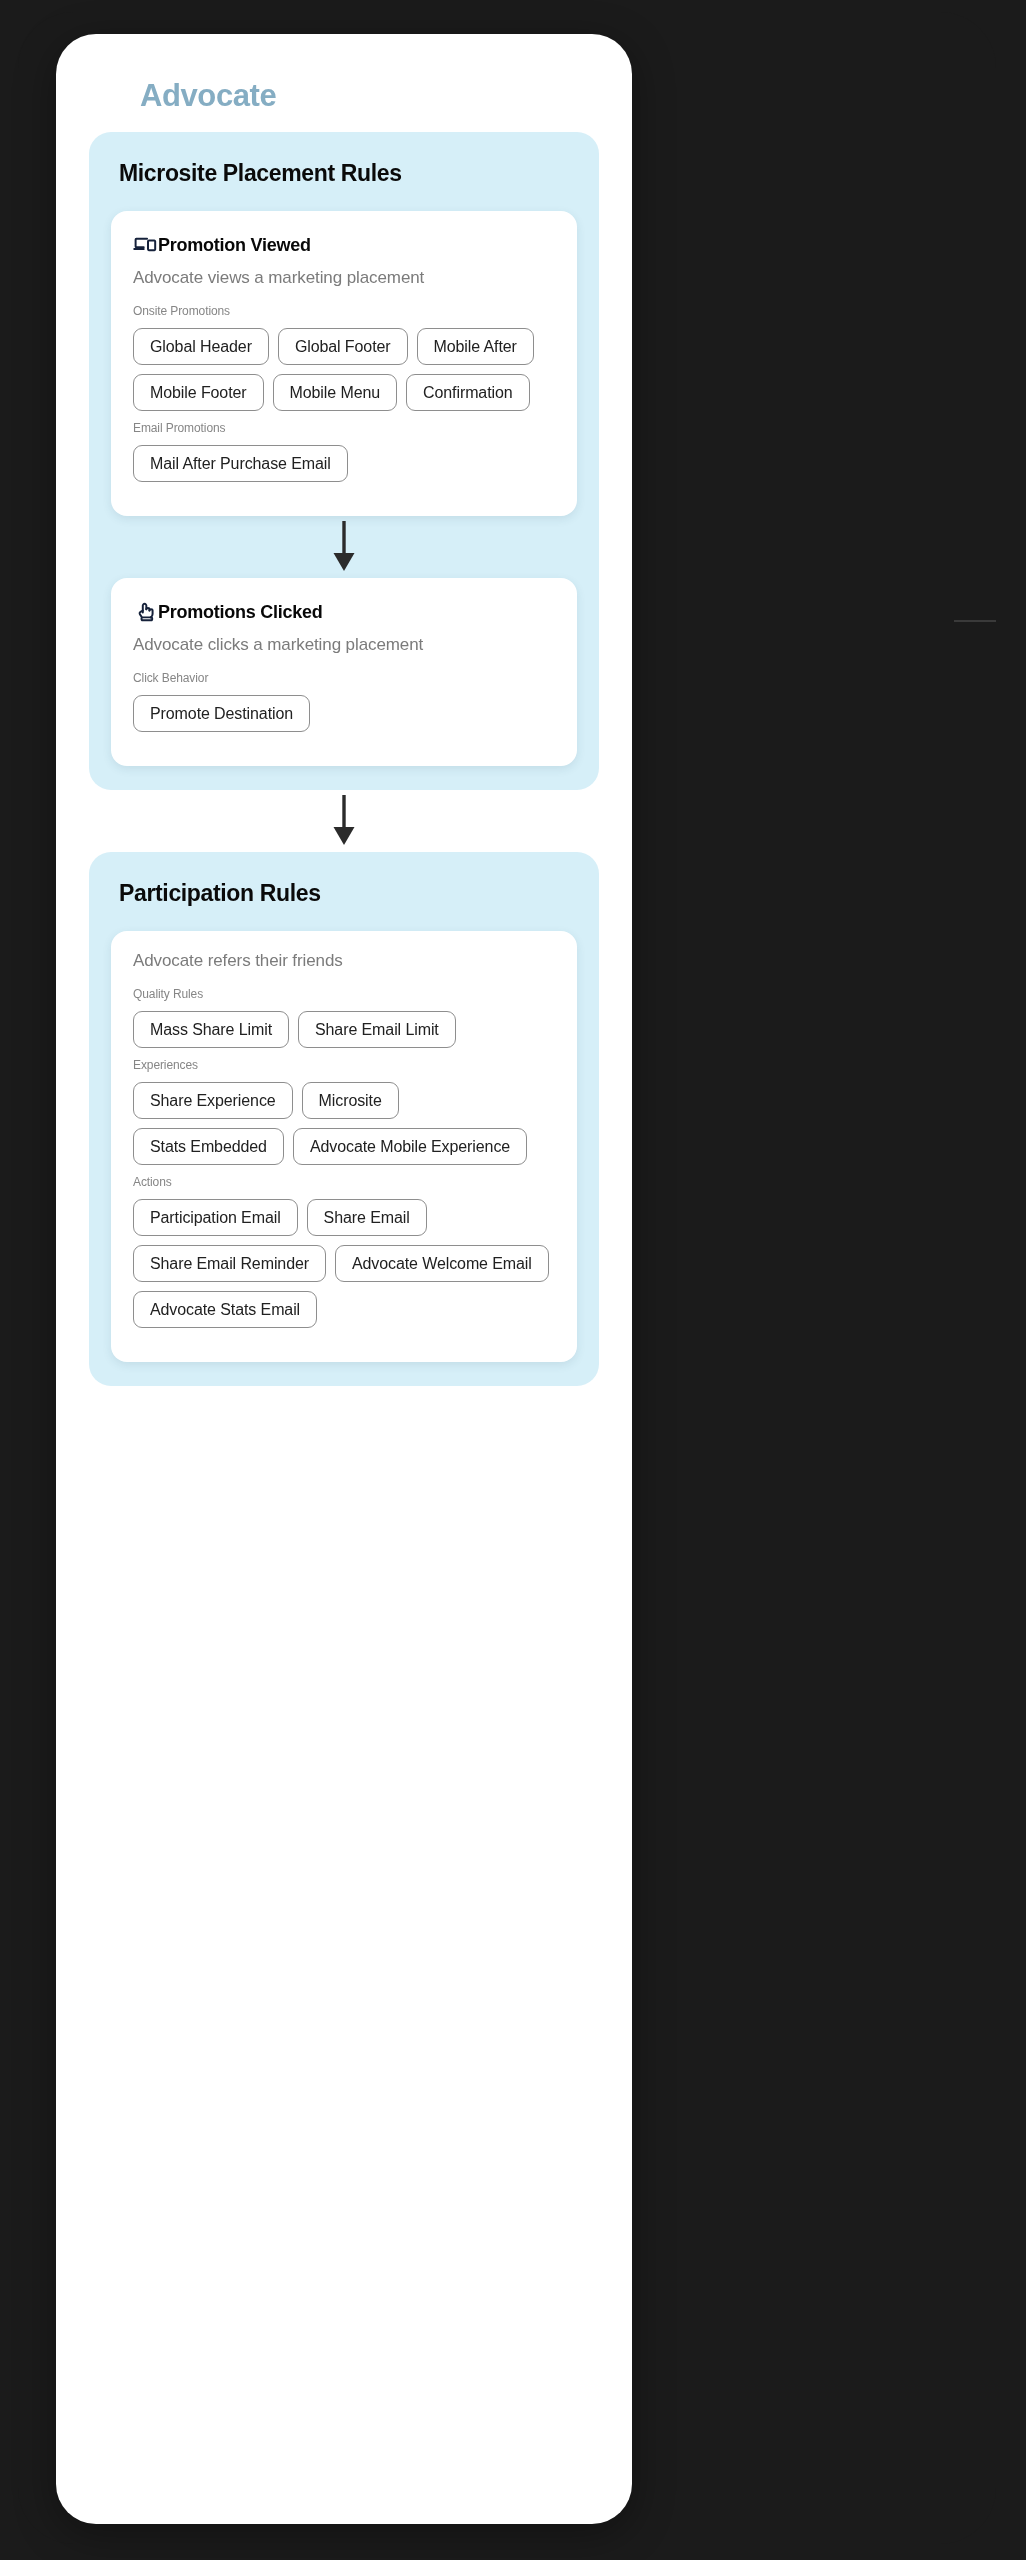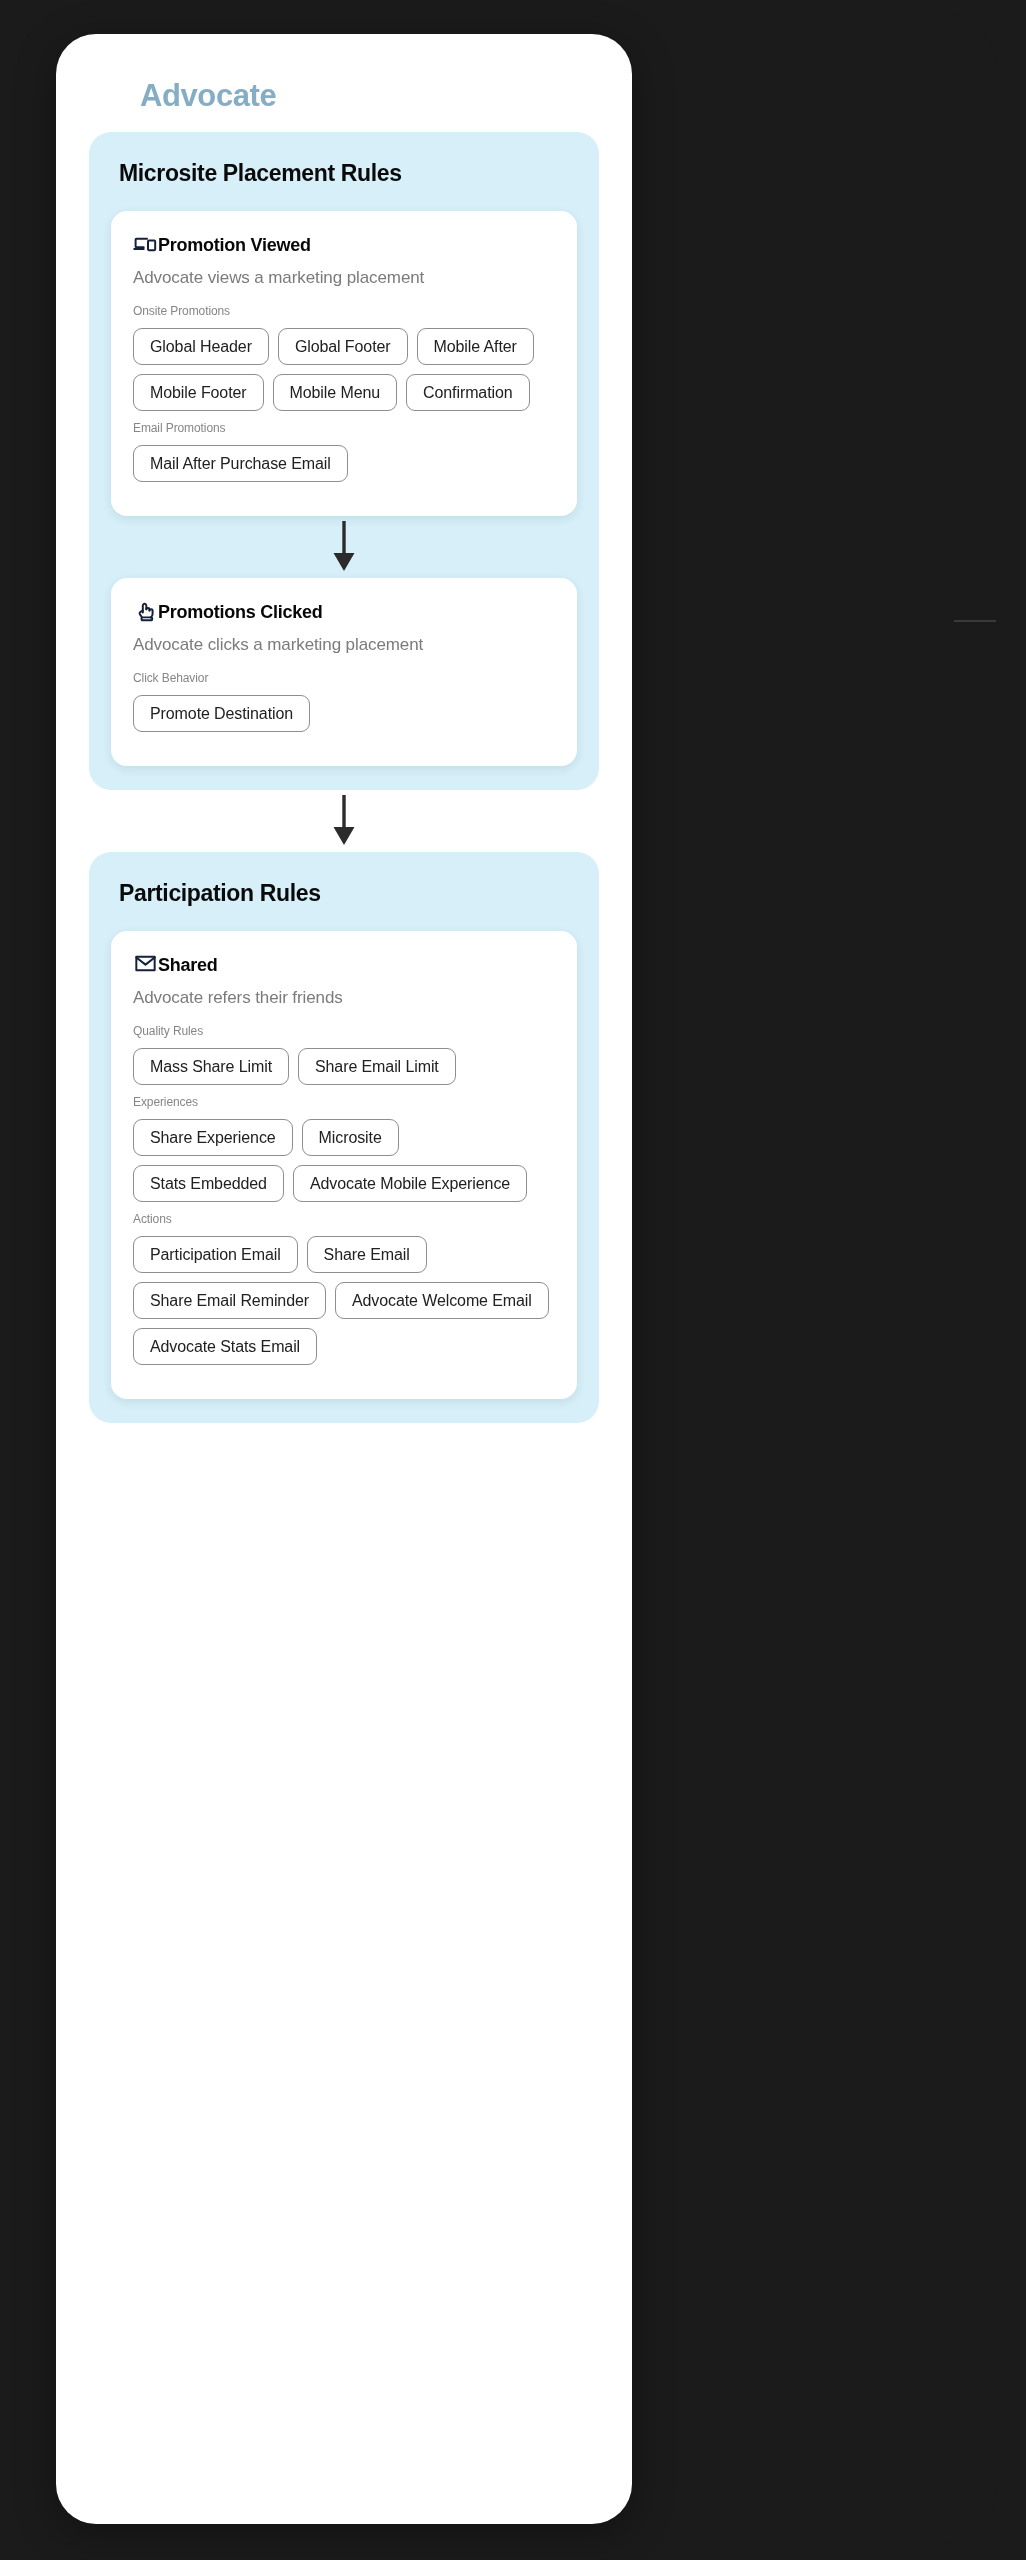--- a/index.html
+++ b/index.html
@@ -232,29 +232,20 @@
             </div>
             <div class="arrow-wrap between-groups">
               <svg class="arrow-svg" width="26" height="52" viewBox="0 0 26 52">
                 <rect x="11.3" y="0" width="3.4" height="36" fill="currentColor"></rect>
                 <polygon points="13,50 2.5,32 23.5,32" fill="currentColor"></polygon>
               </svg>
             </div>
             <div class="rule-group">
               <div class="group-title">Participation Rules</div>
               <div class="rule-card">
-                <div class="card-head">
-                  <span class="card-icon">
-                    <svg width="25" height="25" viewBox="0 0 24 24" fill="none" stroke="currentColor" stroke-width="1.9" stroke-linecap="round" stroke-linejoin="round">
-                      <path d="M3.2 5.6h17.6v12.8H3.2z"></path>
-                      <path d="M3.2 6.2 12 13.1l8.8-6.9"></path>
-                    </svg>
-                  </span>
-                  <div class="card-title">Shared</div>
-                </div>
                 <div class="card-desc">Advocate refers their friends</div>
                 <div class="sub-label">Quality Rules</div>
                 <div class="pill-row">
                   <button class="pill">Mass Share Limit</button>
                   <button class="pill">Share Email Limit</button>
                 </div>
                 <div class="sub-label">Experiences</div>
                 <div class="pill-row">
                   <button class="pill">Share Experience</button>
                   <button class="pill">Microsite</button>

